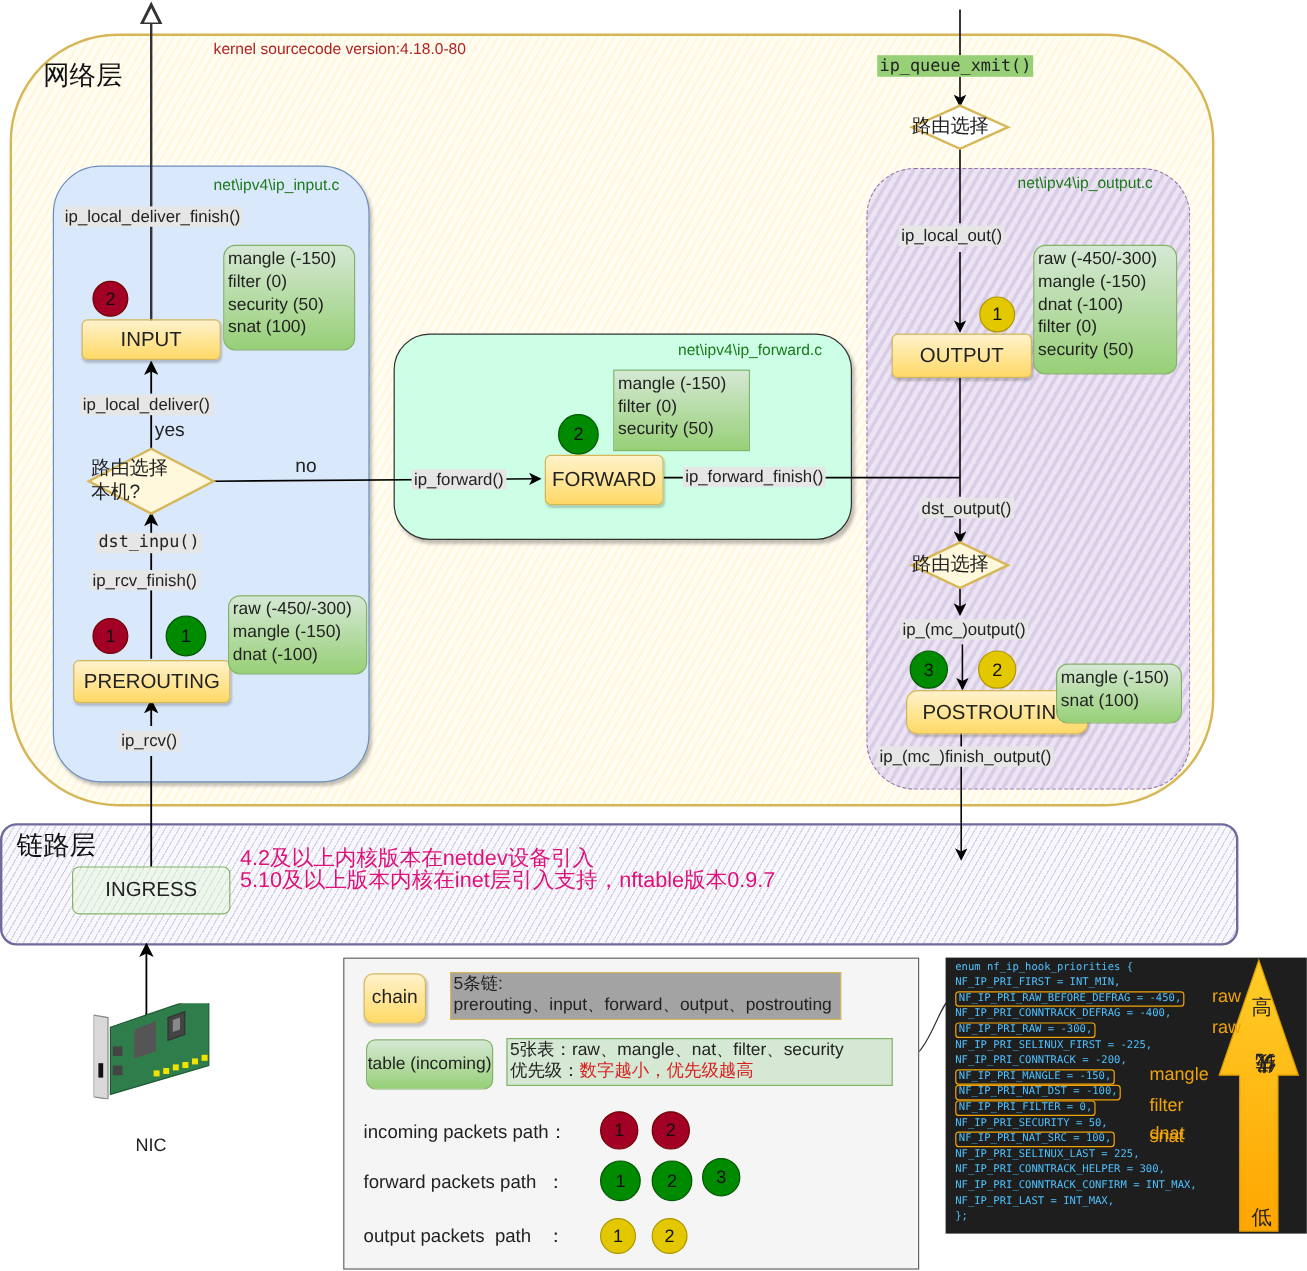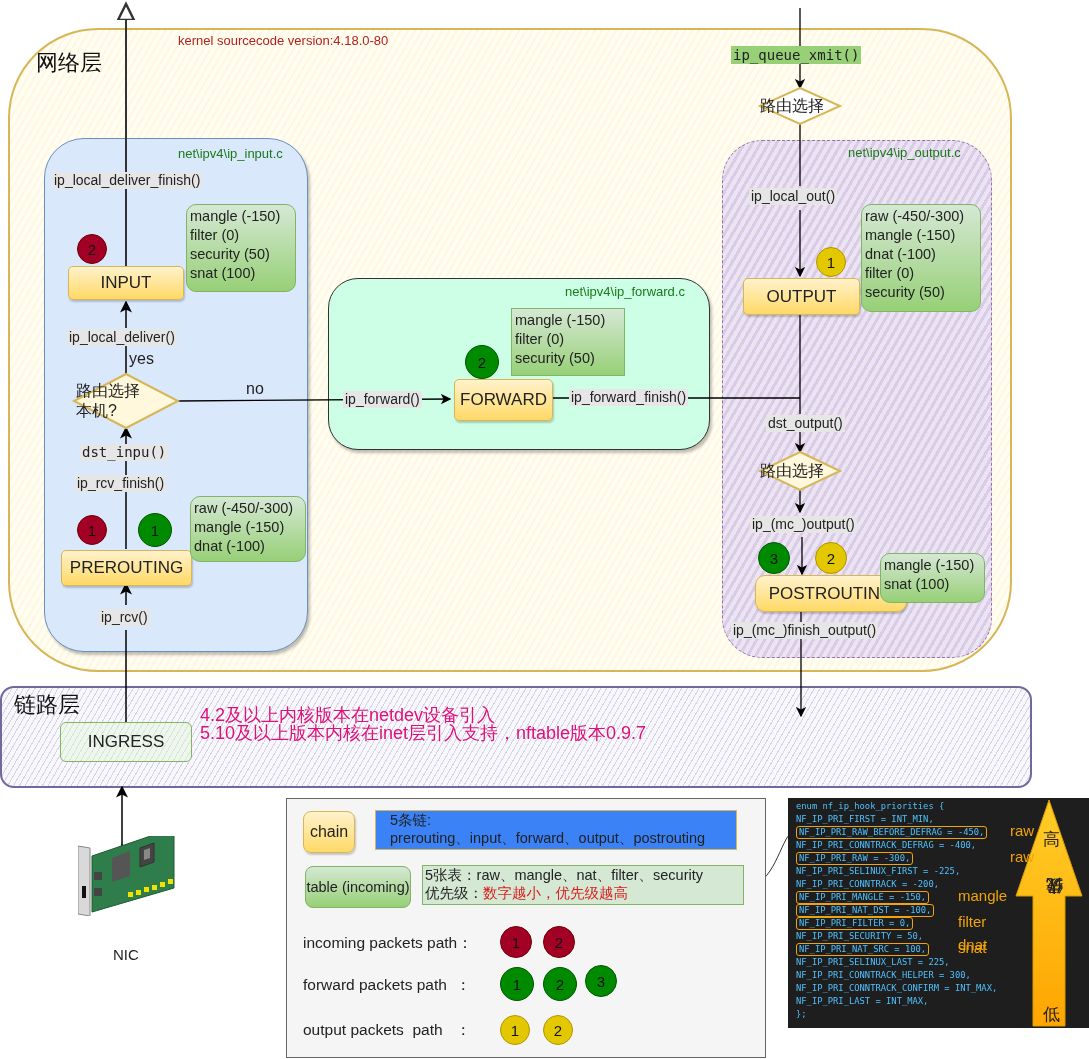--- a/index.html
+++ b/index.html
@@ -183,21 +183,21 @@
         <rect x="90" y="43" width="5" height="5"></rect>
       </g>
     <rect x="16" y="36" width="8" height="8" fill="#444"></rect>
       <rect x="16" y="52" width="8" height="8" fill="#444"></rect>
   </svg>
 </div>
 <div class="abs" style="left:113px;top:946px;font-size:15px;">NIC</div>
 
 <div class="abs legend"></div>
 <div class="abs chain" style="left:303px;top:811px;width:50px;height:40px;font-size:16px;border-radius:8px;">chain</div>
-<div class="abs" style="left:375px;top:810px;width:362px;height:40px;background:#3b82f6;border:1px solid #d6b656;font-size:14.5px;line-height:18px;padding-left:14px;box-sizing:border-box;">
+<div class="abs" style="left:375px;top:810px;width:326px;height:40px;background:#a3a3a3;border:1px solid #d6b656;font-size:14.5px;line-height:18px;padding-left:2px;box-sizing:border-box;">
   <div>5条链:</div>
   <div>prerouting、input、forward、output、postrouting</div>
 </div>
 <div class="abs" style="left:305px;top:866px;width:104px;height:40px;background:linear-gradient(#d5e8d4,#97d077);border:1.5px solid #82b366;border-radius:8px;display:flex;align-items:center;justify-content:center;font-size:14.5px;">table (incoming)</div>
 <div class="abs" style="left:422px;top:865px;width:322px;height:40px;background:#d5e8d4;border:1px solid #82b366;font-size:14.5px;line-height:18px;padding-left:2px;box-sizing:border-box;">
   <div>5张表：raw、mangle、nat、filter、security</div>
   <div><span>优先级：</span><span style="color:#d92020;">数字越小，优先级越高</span></div>
 </div>
 
 <div class="abs" style="left:303px;top:933px;font-size:15.5px;white-space:pre;">incoming packets path：</div>

